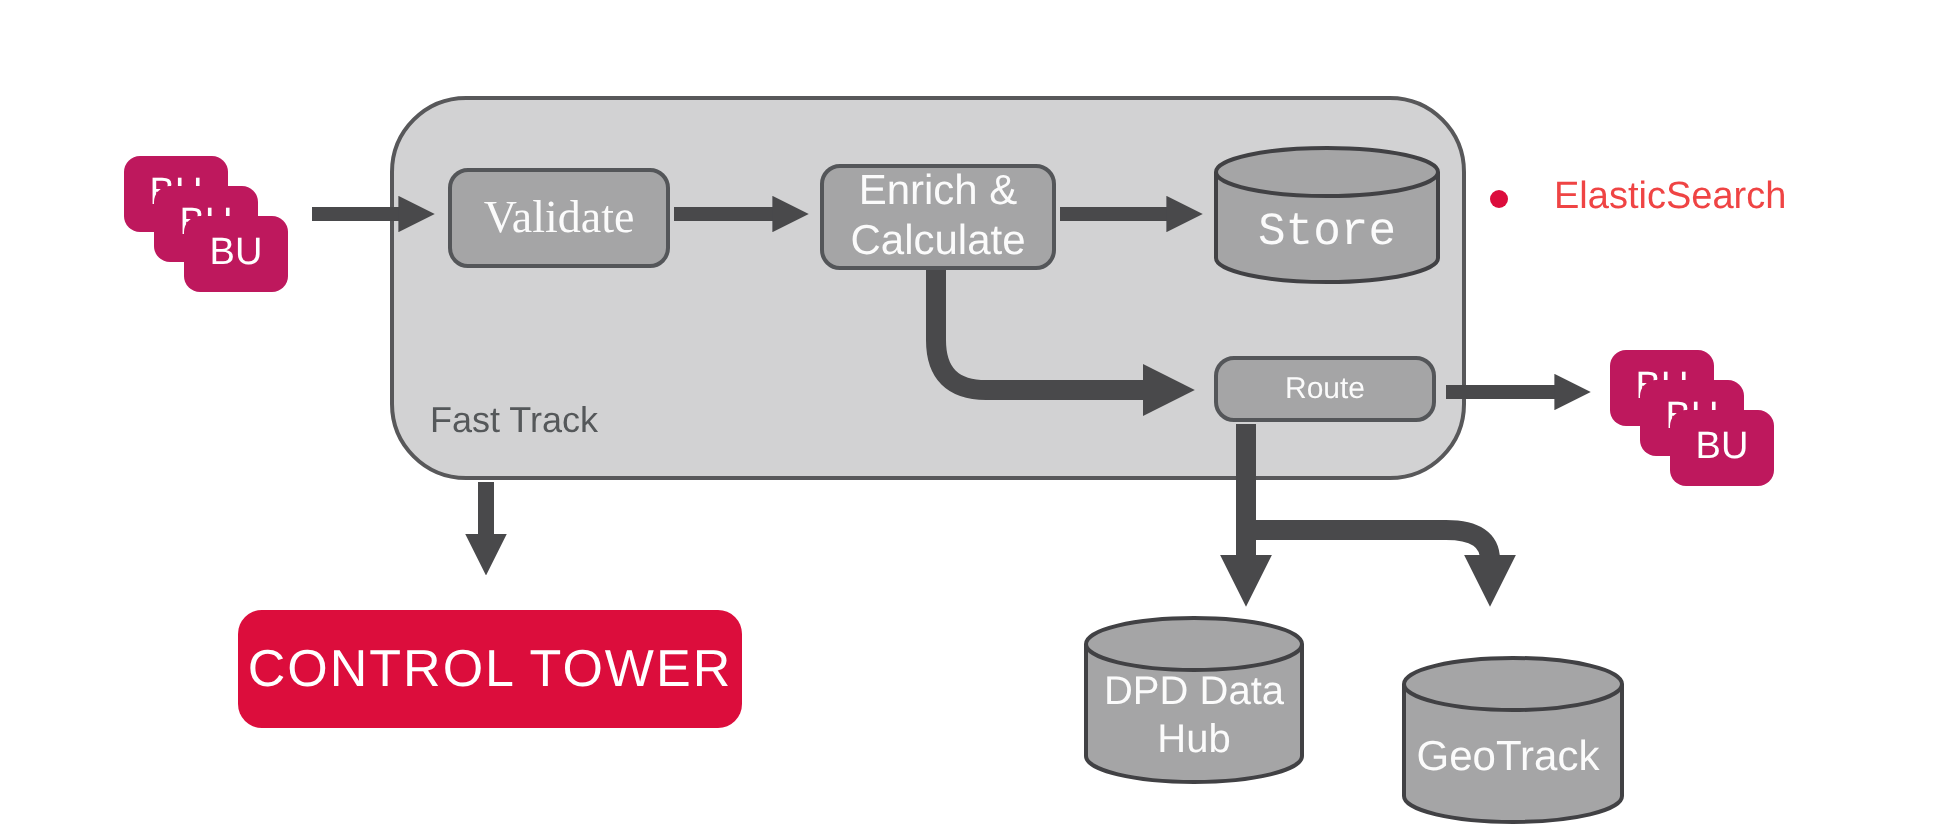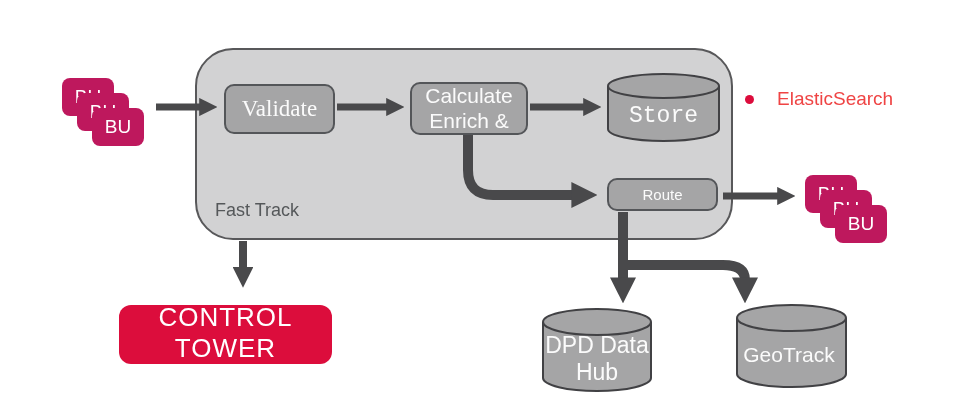--- a/index.html
+++ b/index.html
@@ -30,35 +30,35 @@
   .cyl { position:absolute; }
   .cyl svg { position:absolute; left:0; top:0; }
   .cyl-label {
     position:absolute; left:0; right:0; display:flex; flex-direction:column;
     align-items:center; justify-content:center; text-align:center;
     color:#fbfbfb; line-height:1.18;
   }
   .cyl-store    { left:607px; top:73px;  width:113px; height:69px; }
   .cyl-store .cyl-label    { top:22px; bottom:4px; font-size:23px;font-family:Liberation Mono, monospace; }
   .cyl-dpd      { left:542px; top:308px; width:110px; height:86px; }
-  .cyl-dpd .cyl-label      { top:22px; bottom:6px; font-size:23px;text-align:right; }
-  .cyl-geotrack { left:701px; top:304px; width:106px; height:86px;margin-left:35px; }
+  .cyl-dpd .cyl-label      { top:22px; bottom:6px; font-size:20px;text-align:right; }
+  .cyl-geotrack { left:701px; top:328px; width:106px; height:86px; }
   .cyl-geotrack .cyl-label { top:22px; bottom:6px; font-size:21px; }
   
   .bu {
     position:absolute; width:52px; height:38px; background:#be185d;
     border-radius:8px; color:#ffffff; font-size:19px;
     display:flex; align-items:center; justify-content:center;margin-top:12px;
   }
   
   .control-tower {
-    position:absolute; left:119px; top:305px; width:213px; height:59px;
+    position:absolute; left:119px; top:305px; width:252px; height:59px;
     background:#dc0d3c; border-radius:12px; color:#ffffff;
     font-size:26px; letter-spacing:1px;
-    display:flex; align-items:flex-end; justify-content:center; text-align:center;
+    display:flex; align-items:center; justify-content:center; text-align:center;
   }
   
   .legend { position:absolute; left:745px; top:88px; display:flex; align-items:center; }
   .legend-bullet {
     width:9px; height:9px; border-radius:50%; background:#dc0c3c;
     margin-right:23px; flex:0 0 auto;
   }
   .legend-label { font-size:19px; color:#ef4444; white-space:nowrap; }
   
   .arrows { position:absolute; left:0; top:0; pointer-events:none; }
@@ -78,22 +78,22 @@
     <span>BU</span>
   </div>
   <div class="bu" style="left:92px; top:96px;">
     <span>BU</span>
   </div>
 
   <div class="node node-validate">
     <span>Validate</span>
   </div>
   <div class="node node-enrich">
+    <span>Enrich &amp;</span>
     <span>Calculate</span>
-    <span>Enrich &amp;</span>
   </div>
   <div class="node node-route">
     <span>Route</span>
   </div>
 
   <div class="cyl cyl-store">
     <svg width="113" height="69" viewBox="0 0 113 69">
       <path d="M1,13 V56 A55.5,12 0 0 0 112,56 V13" fill="#a5a5a6" stroke="#414144" stroke-width="2"></path>
       <ellipse cx="56.5" cy="13" rx="55.5" ry="12" fill="#a5a5a6" stroke="#414144" stroke-width="2"></ellipse>
     </svg>

